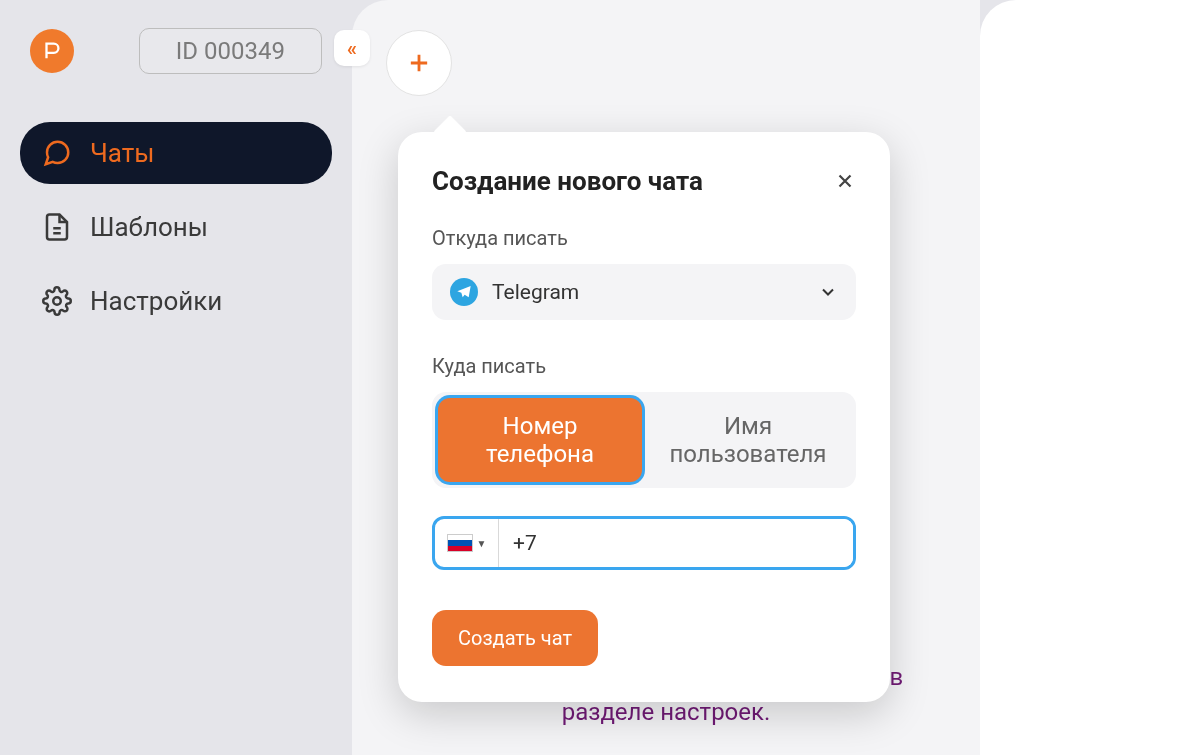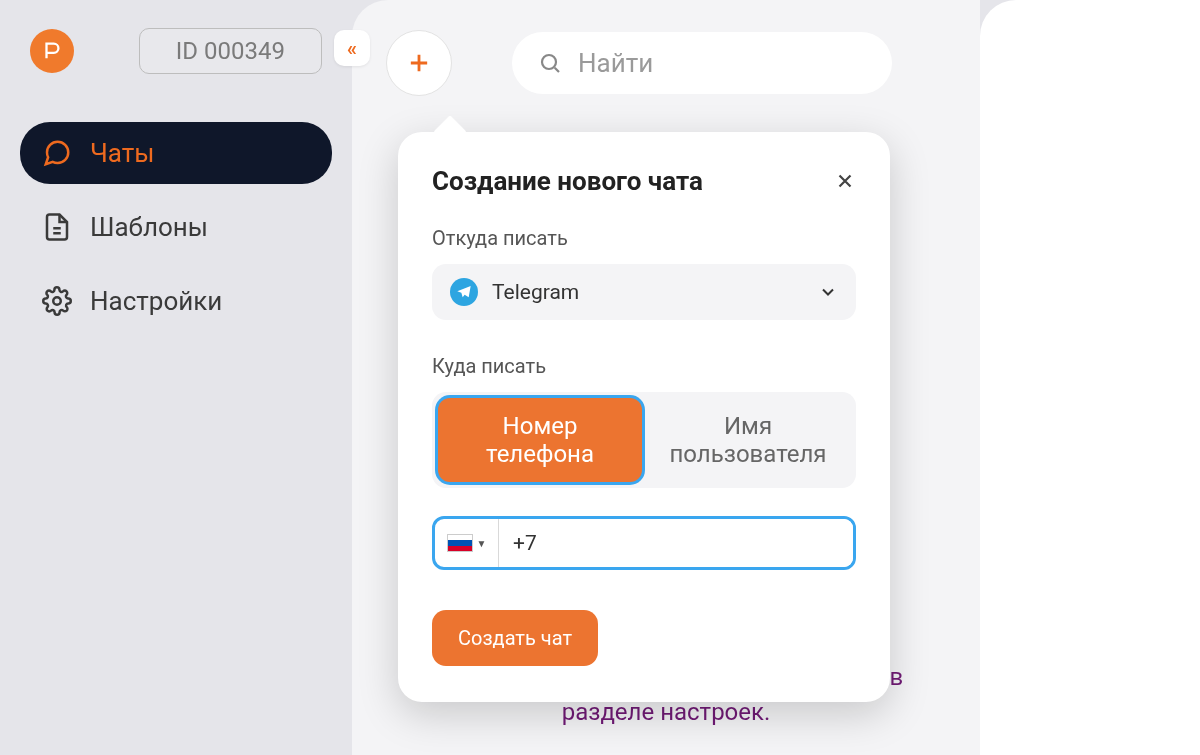--- a/index.html
+++ b/index.html
@@ -322,27 +322,20 @@
 
   <main class="main">
     <div class="collapse-btn">
       <span>«</span>
     </div>
     <div class="top-row">
       <div class="add-btn">
         <svg viewBox="0 0 24 24" fill="none" stroke="currentColor" stroke-width="2.4">
             <path d="M12 5v14M5 12h14"></path>
           </svg>
-      </div>
-      <div class="search-bar">
-        <svg viewBox="0 0 24 24" fill="none" stroke="currentColor" stroke-width="2.2">
-            <circle cx="11" cy="11" r="7"></circle>
-            <path d="m21 21-4.3-4.3"></path>
-          </svg>
-        <input class="search-input" type="text" placeholder="Найти" style="">
       </div>
     </div>
     <div class="empty-text">чата. Подключите свой номер телефона в разделе настроек.</div>
   </main>
 
   <aside class="right-panel"></aside>
 </div>
 
 <div class="popover">
   <div class="popover-header">

